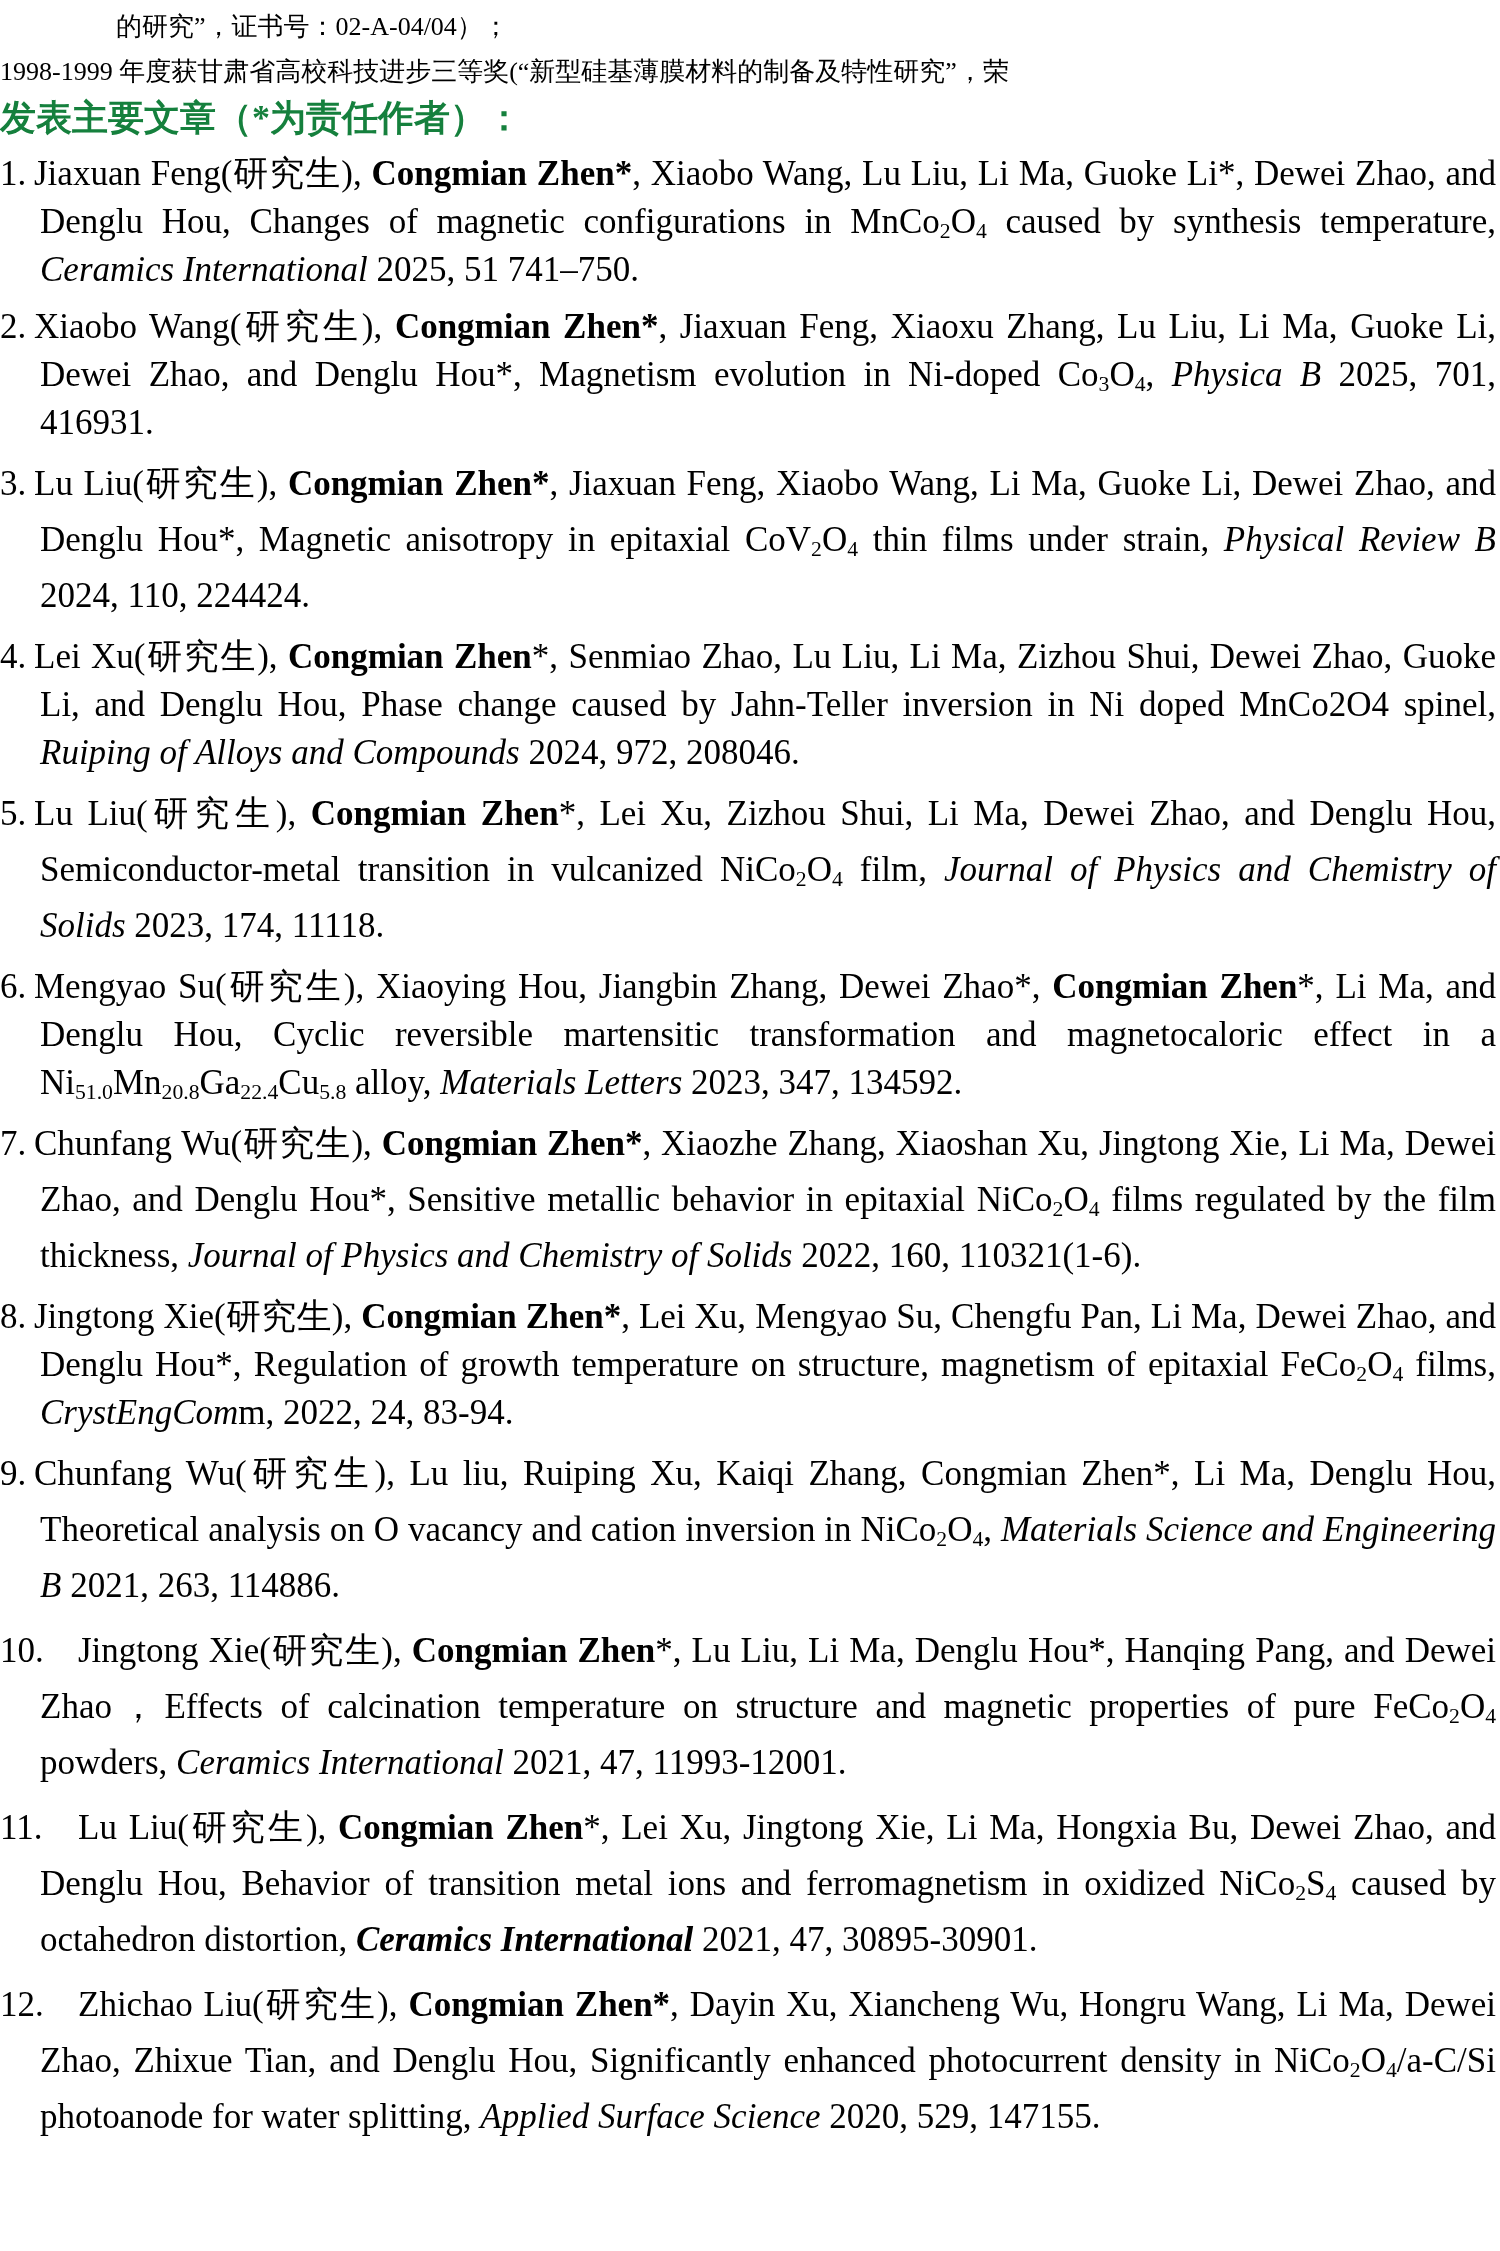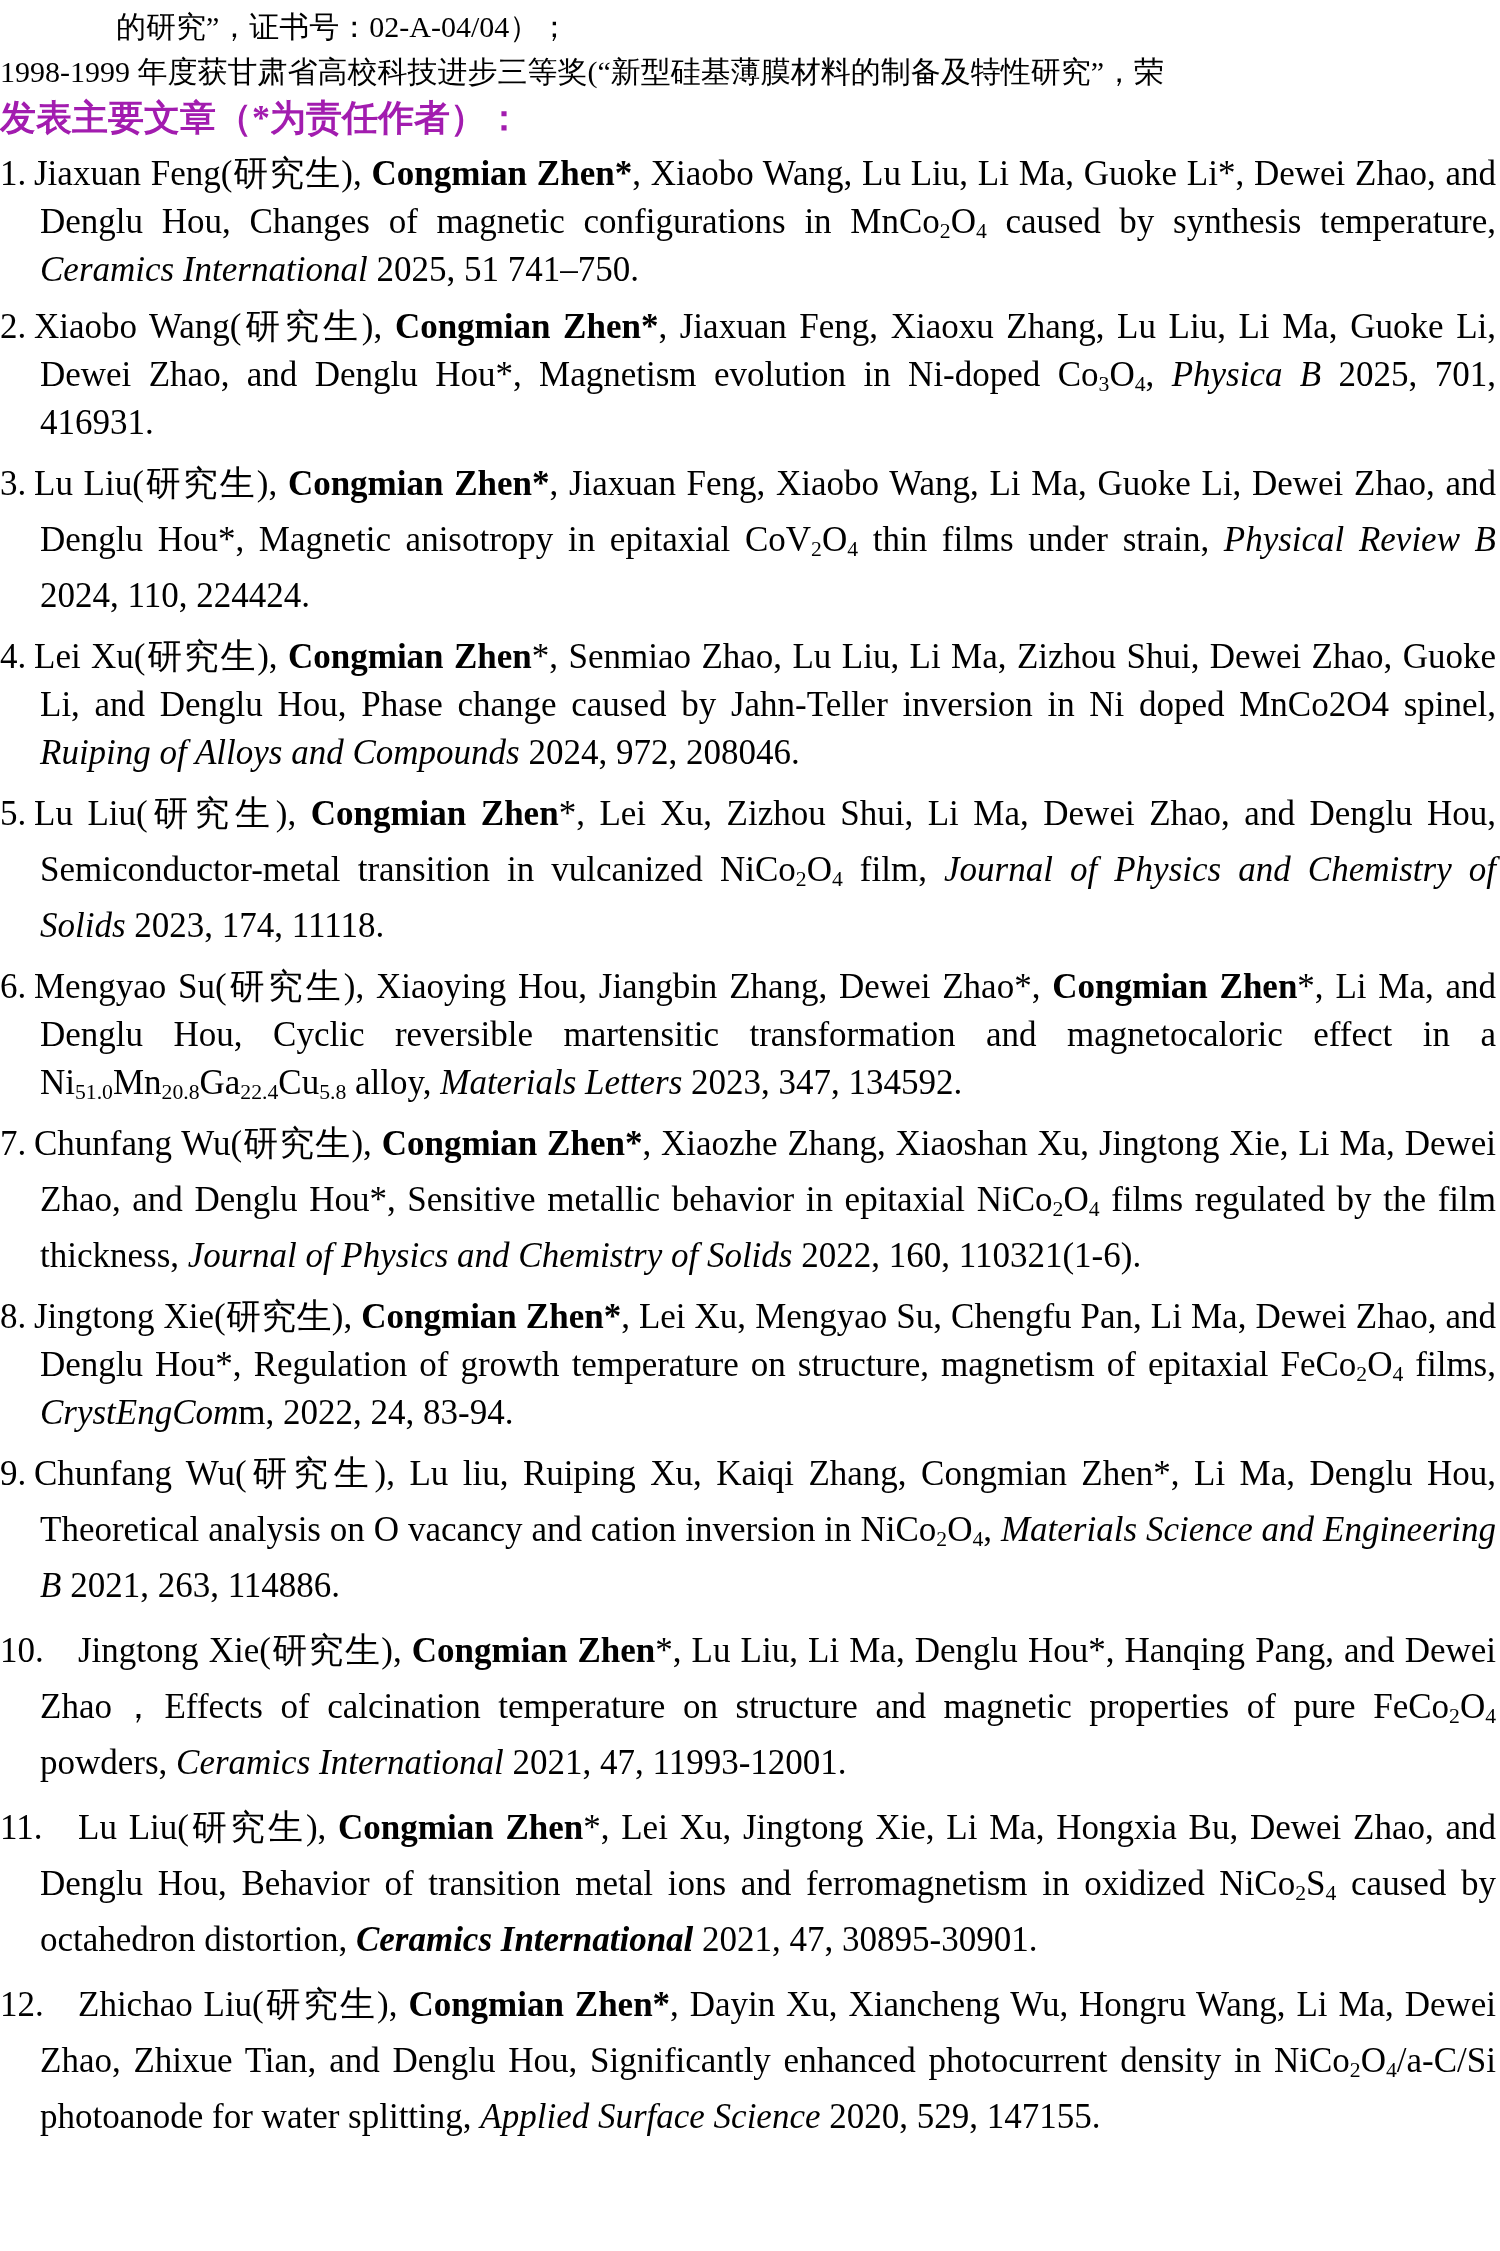--- a/index.html
+++ b/index.html
@@ -7,30 +7,30 @@
     width: 1500px;
     height: 2251px;
     overflow: hidden;
     background: #ffffff;
     color: #000000;
     font-family: "Liberation Serif", "DejaVu Serif", serif;
     box-sizing: border-box;
     padding-top: 4px;
   }
   .top-block {
-    font-size: 30px;
+    font-size: 26px;
     line-height: 45px;
   }
   .top-line { white-space: nowrap; }
   .top-line.indented { padding-left: 116px; }
   .section-heading {
     font-size: 36px;
     line-height: 48px;
     font-weight: bold;
-    color: #a21caf;
+    color: #15803d;
     margin: 0 0 6px 0;
   }
   .pub-list { margin-top: 8px; }
   .pub {
     position: relative;
     padding-left: 40px;
     padding-right: 4px;
     font-size: 35px;
     line-height: 48px;
     text-align: justify;

